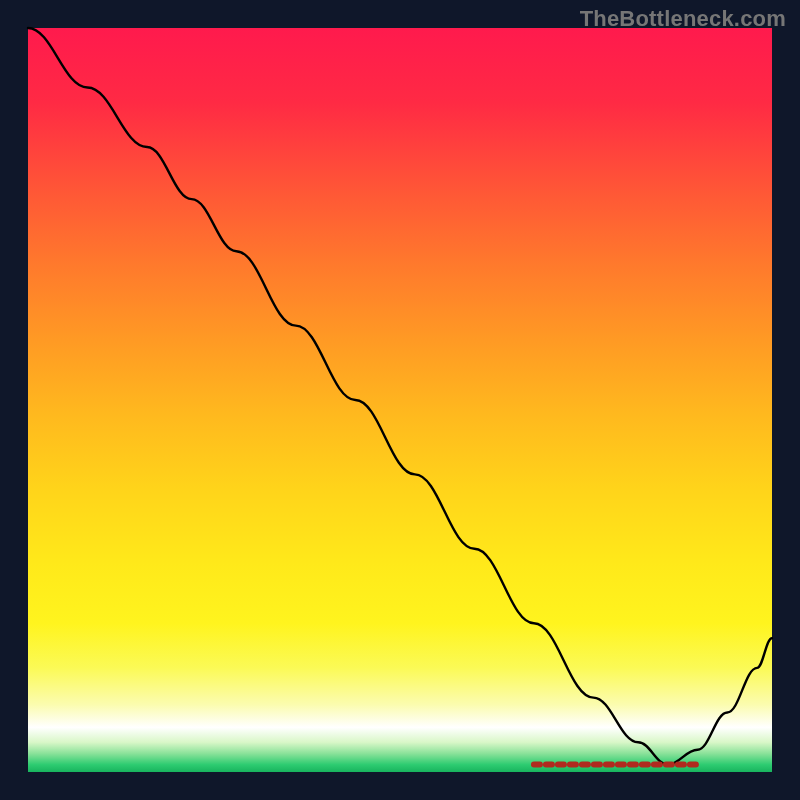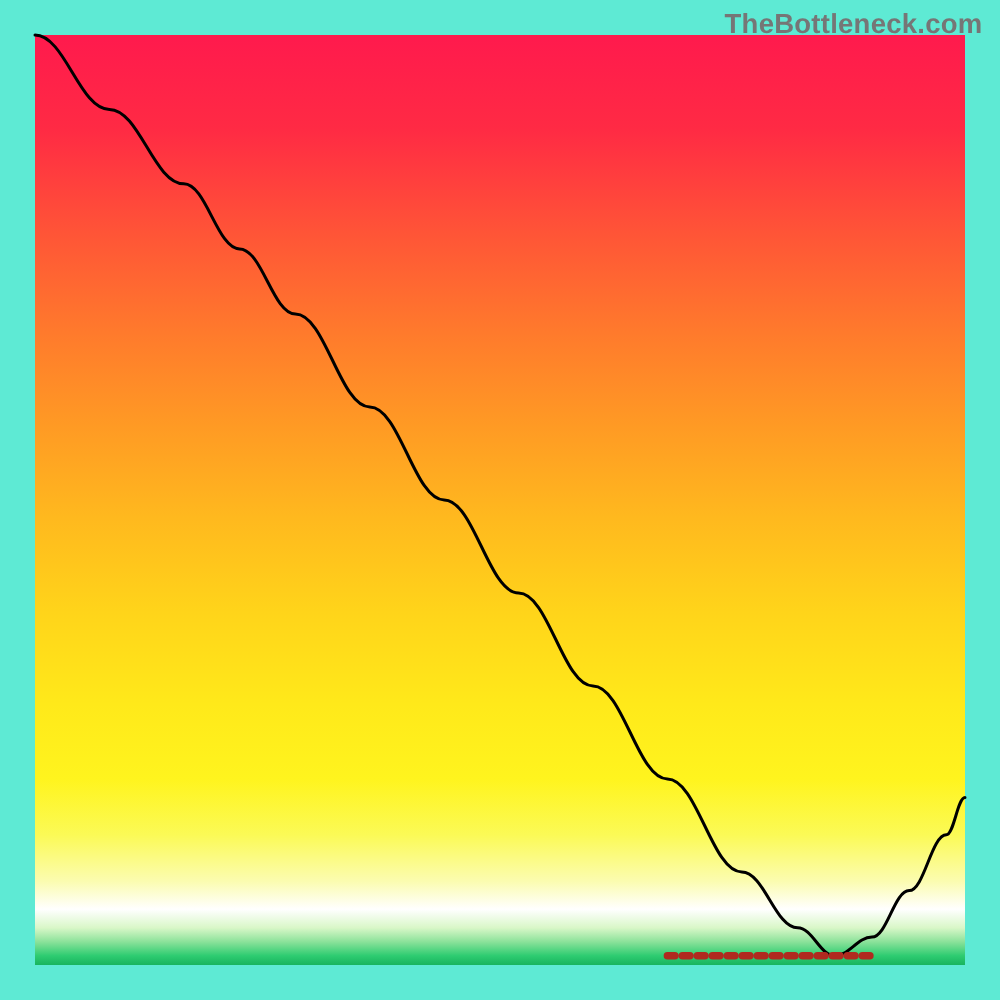--- a/index.html
+++ b/index.html
@@ -8,21 +8,21 @@
     width: 800px;
     height: 800px;
     background: #000;
     overflow: hidden;
     font-family: Arial, Helvetica, sans-serif;
   }
   .frame {
     position: relative;
     width: 800px;
     height: 800px;
-    background: #5eead4;
+    background: #0f172a;
   }
   .watermark {
     position: absolute;
     top: 6px;
     right: 14px;
     color: #767676;
     font-size: 22px;
     font-weight: 600;
     letter-spacing: 0.2px;
   }

